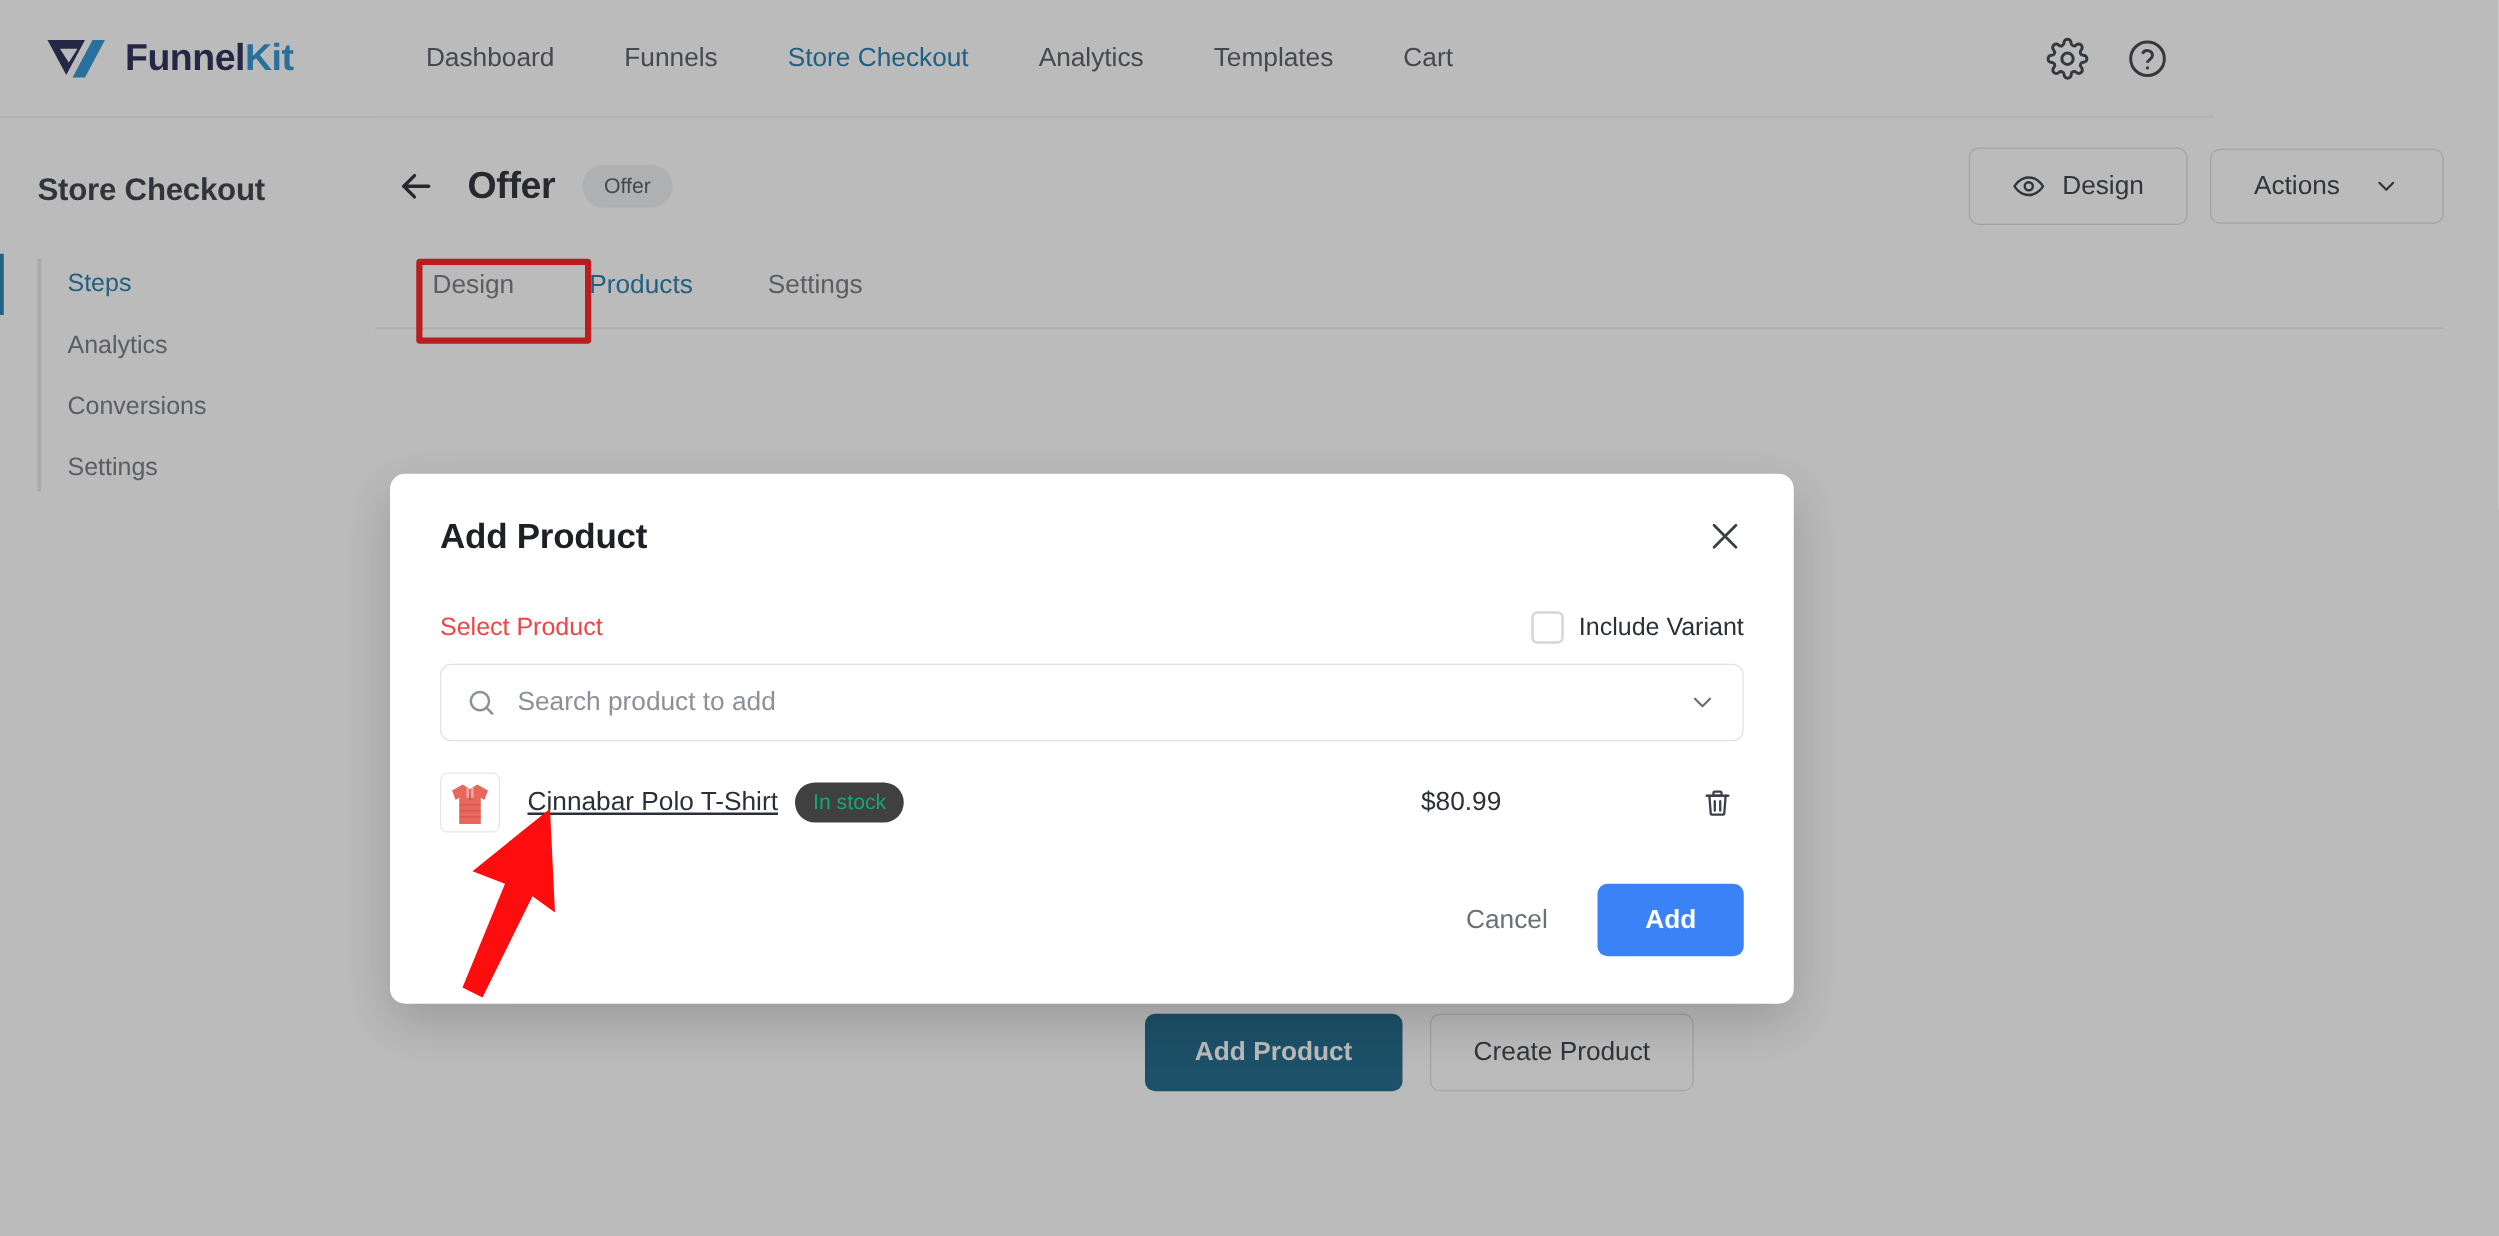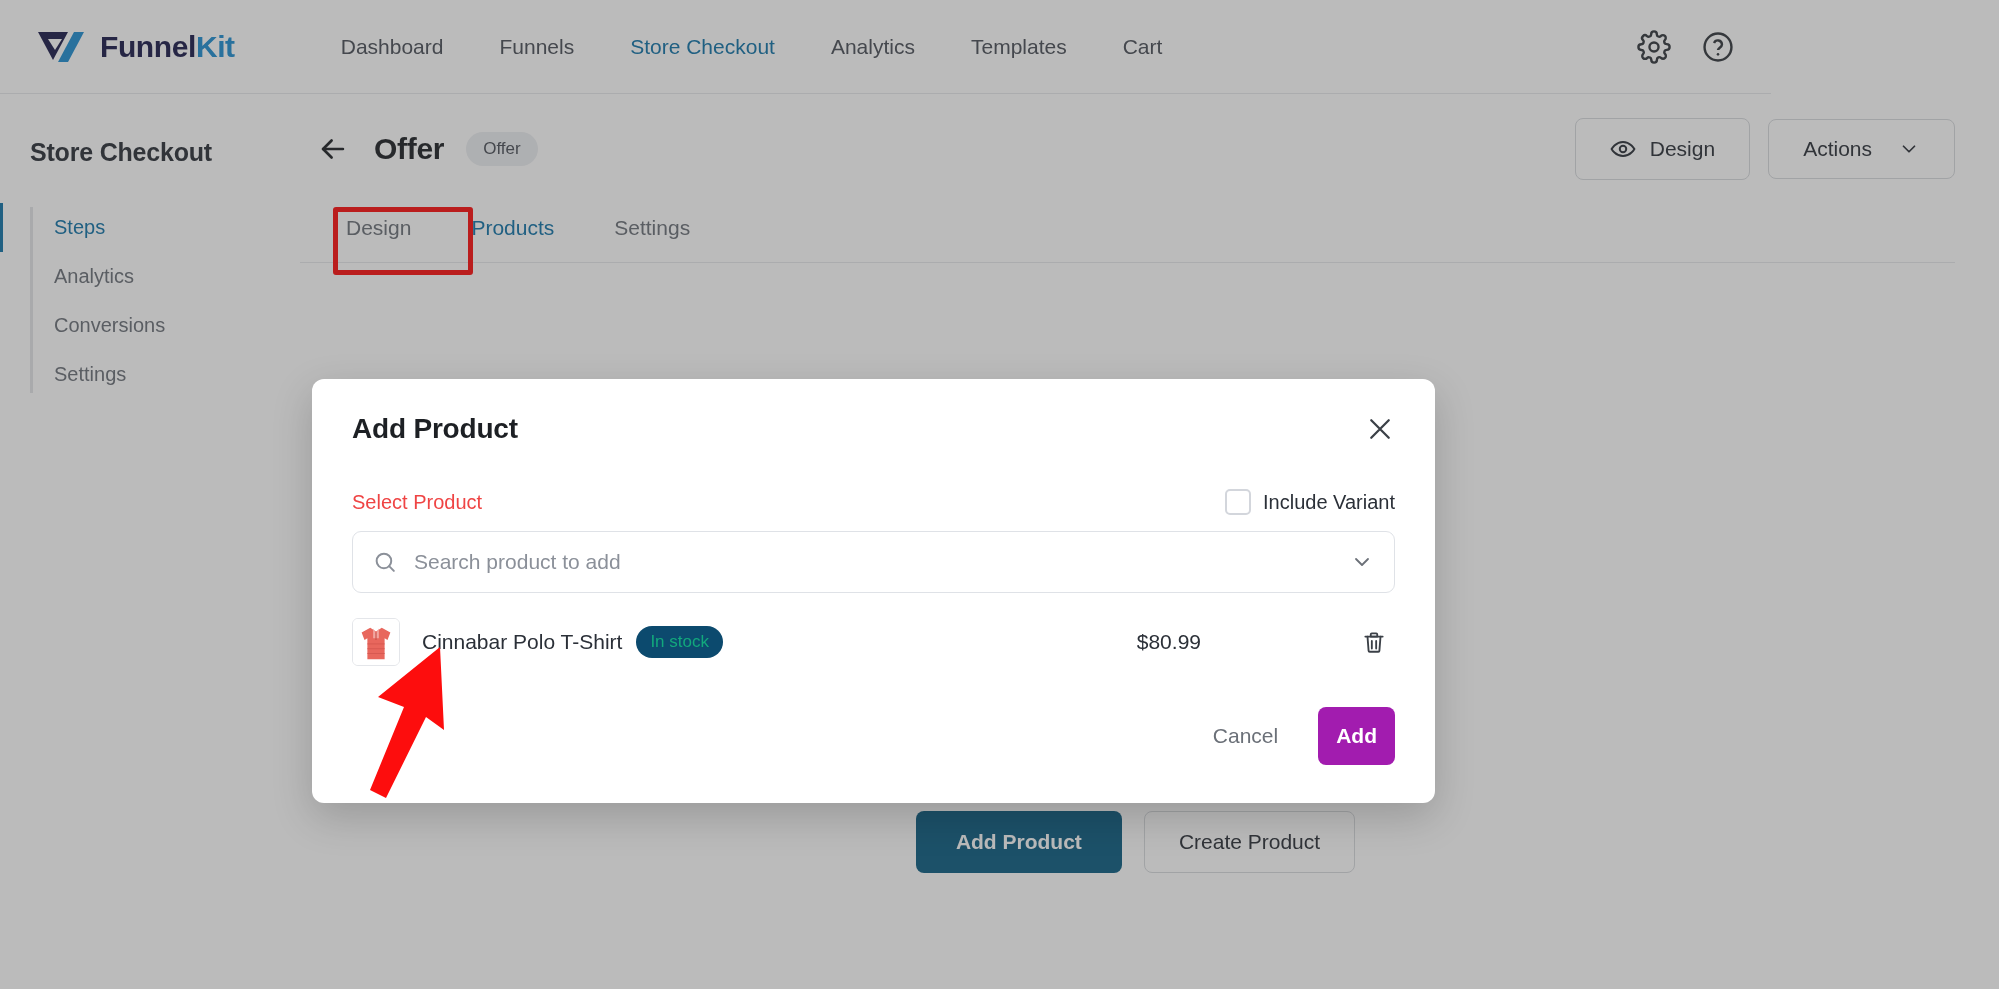--- a/index.html
+++ b/index.html
@@ -158,33 +158,33 @@
   }
   .search-input::placeholder { color: #8b9099; }
   .search-chev { width: 24px; height: 24px; color: #6b7078; cursor: pointer; }
 
   .product-row { display: flex; align-items: center; margin-top: 22px; height: 54px; }
   .thumb {
     width: 48px; height: 48px; border: 1px solid #e4e6ea; border-radius: 6px;
     background: #ffffff; flex: none; overflow: hidden;
     display: flex; align-items: center; justify-content: center;
   }
-  .product-name { font-size: 21px; color: #2b3038; margin-left: 22px; }
+  .product-name { font-size: 21px; color: #2b3038; margin-left: 22px; text-decoration: underline; }
   .stock-badge {
-    margin-left: 14px; background: #0c4a6e; color: #12a87c;
+    margin-left: 14px; background: #404040; color: #12a87c;
     font-size: 17px; padding: 6px 14px; border-radius: 999px; white-space: nowrap;
   }
   .product-price {
     margin-left: auto; font-size: 21px; color: #2b3038; margin-right: 160px;
   }
   .trash-icon { width: 26px; height: 26px; color: #3b4047; cursor: pointer; margin-right: 8px; }
 
   .modal-foot { display: flex; align-items: center; justify-content: flex-end; gap: 14px; margin-top: 38px; }
   .btn-text { background: none; border: none; color: #6b7078; font-size: 21px; padding: 17px 26px; }
-  .btn-add { background: #a21caf; color: #fff; border: none; padding: 17px 18px; font-weight: 700; font-size: 21px; }
+  .btn-add { background: #3b82f6; color: #fff; border: none; padding: 17px 38px; font-weight: 700; font-size: 21px; }
 
   
   .arrow-anno { position: absolute; left: 340px; top: 635px; pointer-events: none; }
 </style>
 </head>
 <body>
 
 <div id="page">
 
   <div class="topnav">

